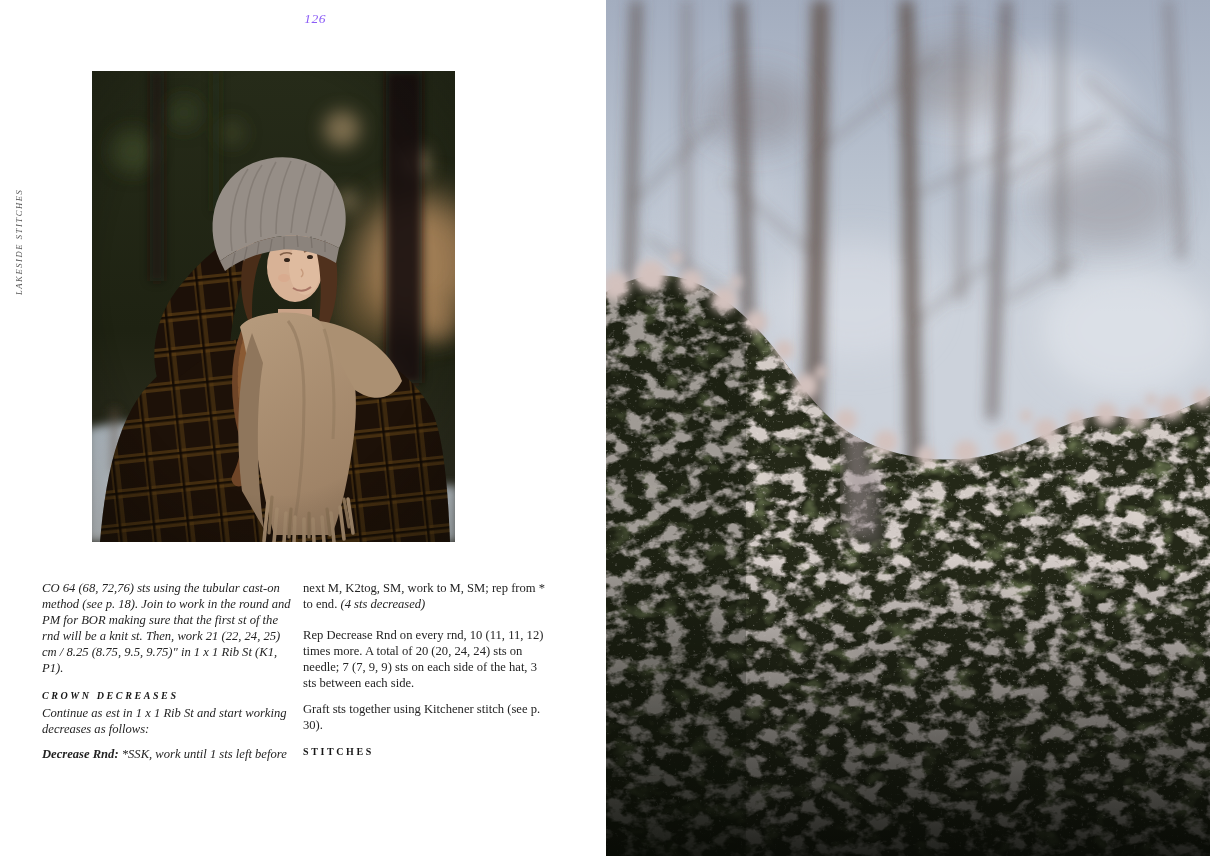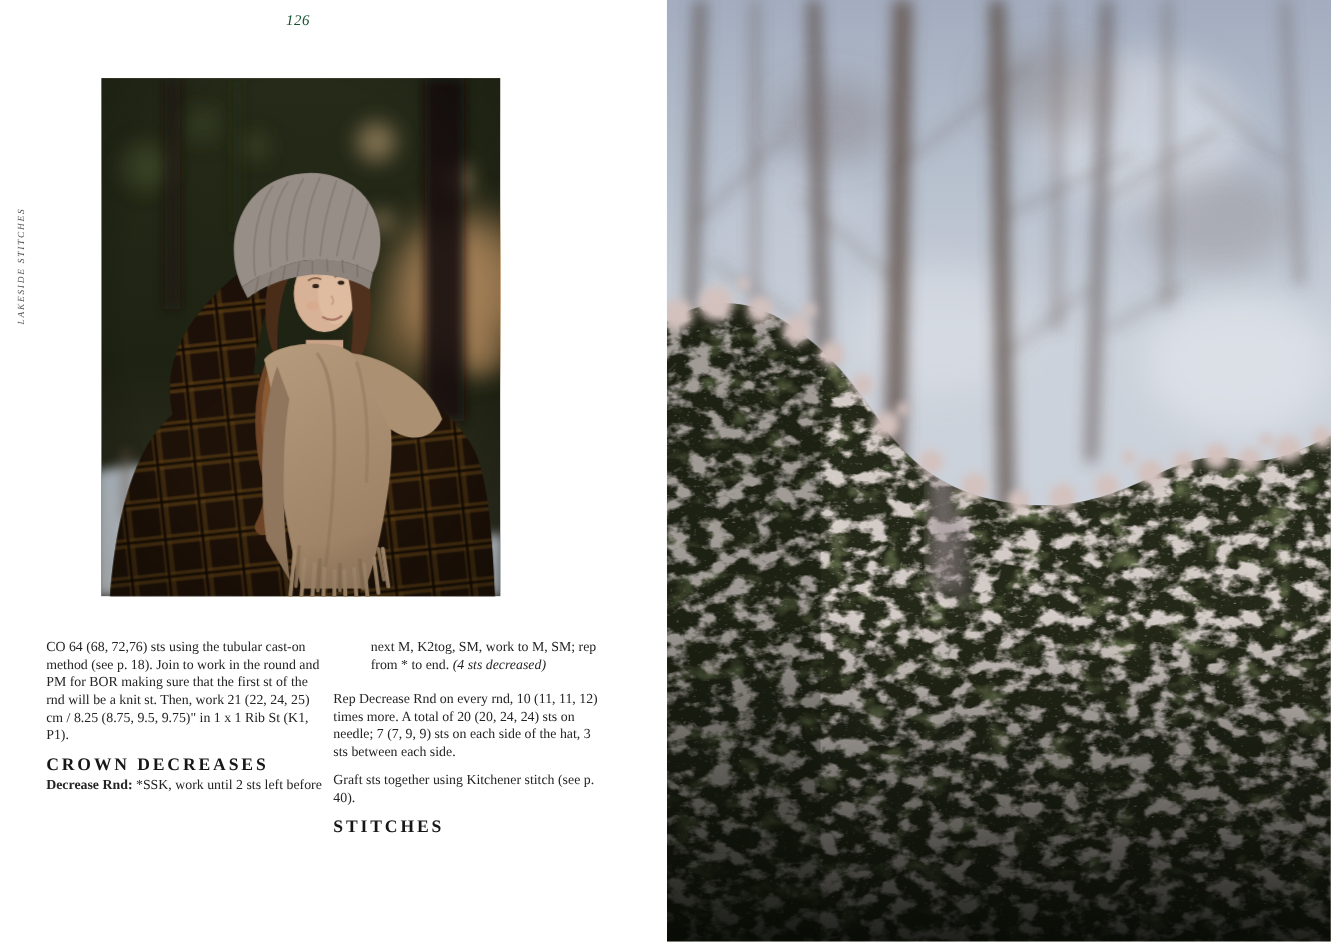--- a/index.html
+++ b/index.html
@@ -6,45 +6,45 @@
   body{
     width:1210px;height:856px;background:#ffffff;
     font-family:"Liberation Serif","DejaVu Serif",serif;
     color:#242424;position:relative;overflow:hidden;
   }
   .spread{position:absolute;inset:0;}
   .left-page{position:absolute;left:0;top:0;width:606px;height:856px;background:#ffffff;}
   .right-page{position:absolute;left:606px;top:0;width:604px;height:856px;}
 
   .page-number{
-    position:absolute;left:260px;top:11px;width:66px;text-align:left;
-    font-style:italic;font-size:13.5px;color:#14532d;letter-spacing:.5px;
+    position:absolute;left:260px;top:11px;width:66px;text-align:right;
+    font-style:italic;font-size:13.5px;color:#8b5cf6;letter-spacing:.5px;
   }
   .spine{
     position:absolute;left:19px;top:295px;width:0;height:0;overflow:visible;
     color:#4f4f4f;
   }
   .spine span{
     display:block;white-space:nowrap;
     transform:translate(-50%,-50%) rotate(-90deg);
     font-style:italic;font-size:8.5px;letter-spacing:1.6px;
   }
   .photo-left{
     position:absolute;left:92px;top:71px;width:363px;height:471px;overflow:hidden;
   }
   .photo-right{position:absolute;inset:0;overflow:hidden;}
   .photo-left svg,.photo-right svg{display:block;width:100%;height:100%;}
 
   .col{position:absolute;top:580px;width:256px;font-size:12.6px;line-height:16.1px;color:#242424;}
-  .col1{left:42px;}
+  .col1{left:42px;font-style:italic;}
   .col2{left:303px;width:250px;}
   .col p{margin:0 0 9px 0;}
-  .col p.wide-gap{margin-bottom:15px;margin-left:34px;}
+  .col p.wide-gap{margin-bottom:15px;}
   .col h4{
-    margin:11px 0 1px 0;font-size:16px;font-weight:700;
+    margin:11px 0 1px 0;font-size:10px;font-weight:700;
     letter-spacing:2.6px;color:#171717;
   }
   .col b{font-weight:700;}
   .col i{font-style:italic;}
 </style>
 </head>
 <body>
 
 <div class="spread">
 
@@ -201,27 +201,28 @@
           <line x1="252" y1="428" x2="257" y2="456"></line>
         </g>
 
         <rect x="0" y="0" width="363" height="471" fill="url(#vigL)"></rect>
       </svg>
     </div>
 
     <div class="col col1">
       <p>CO 64 (68, 72,76) sts using the tubular cast-on method (see p. 18). Join to work in the round and PM for BOR making sure that the first st of the rnd will be a knit st. Then, work 21 (22, 24, 25) cm / 8.25 (8.75, 9.5, 9.75)" in 1 x 1 Rib St (K1, P1).</p>
       <h4>CROWN DECREASES</h4>
-      <p><b>Decrease Rnd:</b><span> *SSK, work until 2 sts left before</span></p>
+      <p>Continue as est in 1 x 1 Rib St and start working decreases as follows:</p>
+      <p><b>Decrease Rnd:</b><span> *SSK, work until 1 sts left before</span></p>
     </div>
 
     <div class="col col2">
       <p class="wide-gap"><span>next M, K2tog, SM, work to M, SM; rep from * to end. </span><i>(4 sts decreased)</i></p>
       <p>Rep Decrease Rnd on every rnd, 10 (11, 11, 12) times more. A total of 20 (20, 24, 24) sts on needle; 7 (7, 9, 9) sts on each side of the hat, 3 sts between each side.</p>
-      <p>Graft sts together using Kitchener stitch (see p. 40).</p>
+      <p>Graft sts together using Kitchener stitch (see p. 30).</p>
       <h4>STITCHES</h4>
     </div>
   </div>
 
   <div class="right-page">
     <div class="photo-right">
       <svg viewBox="0 0 604 856" preserveAspectRatio="none">
         <defs>
           <filter id="rb4">
               <feGaussianBlur stdDeviation="4"></feGaussianBlur>

